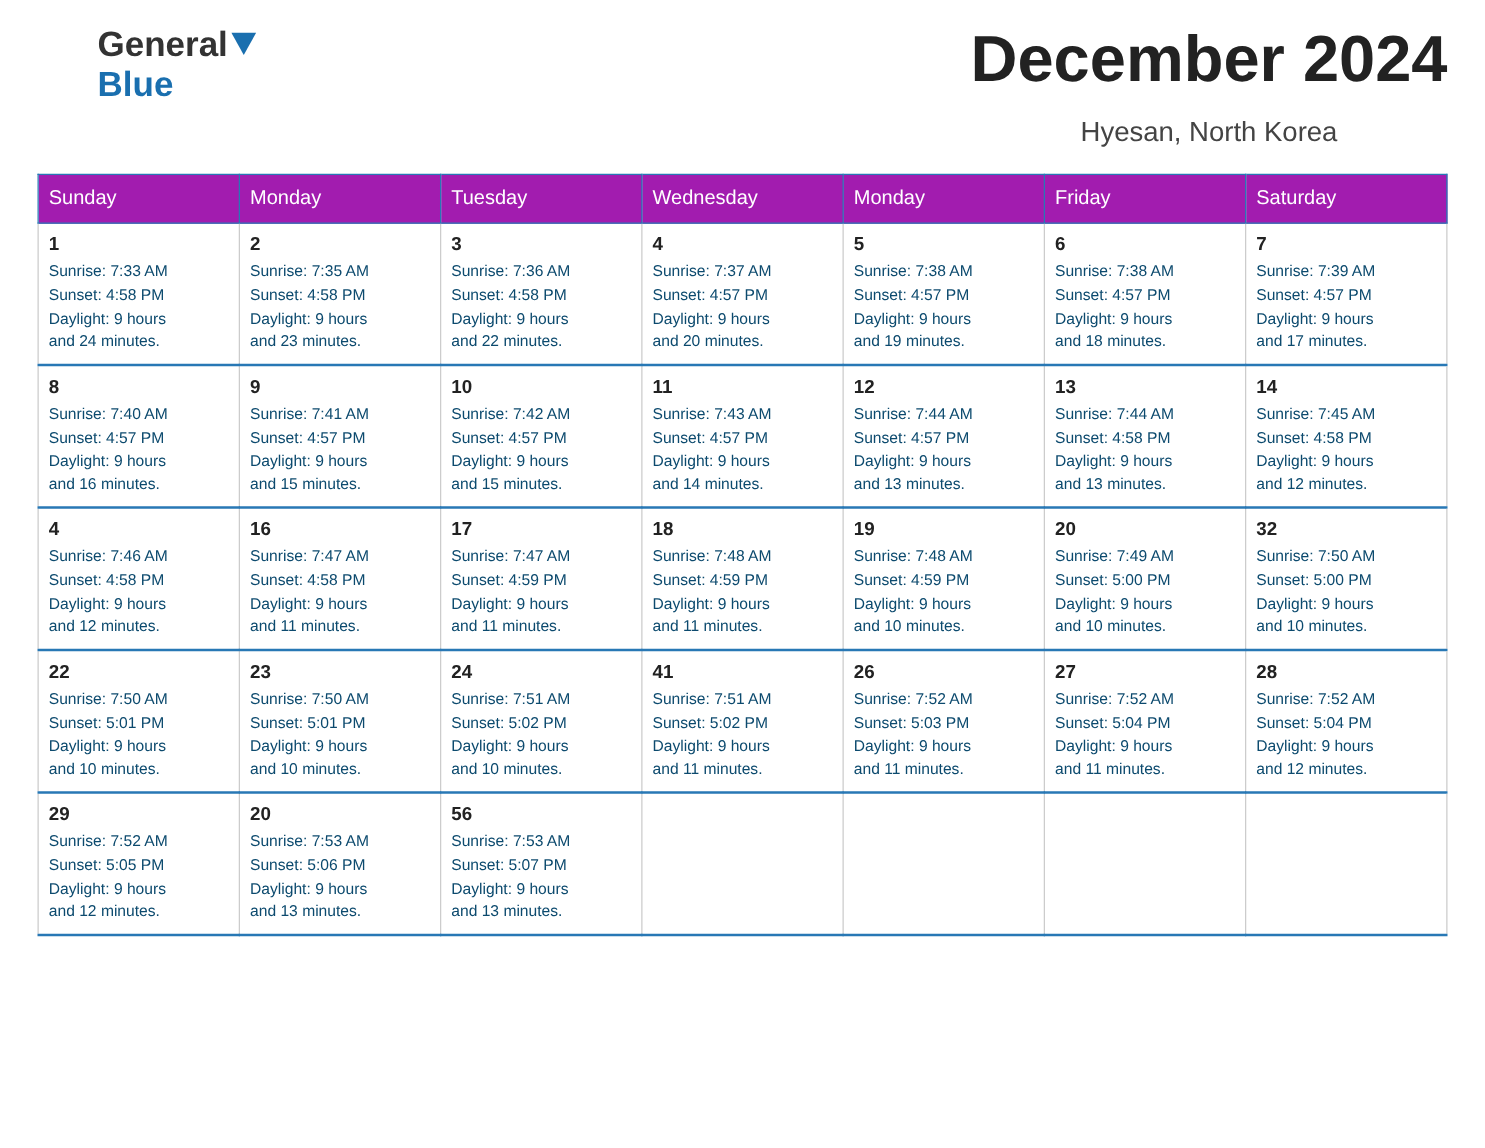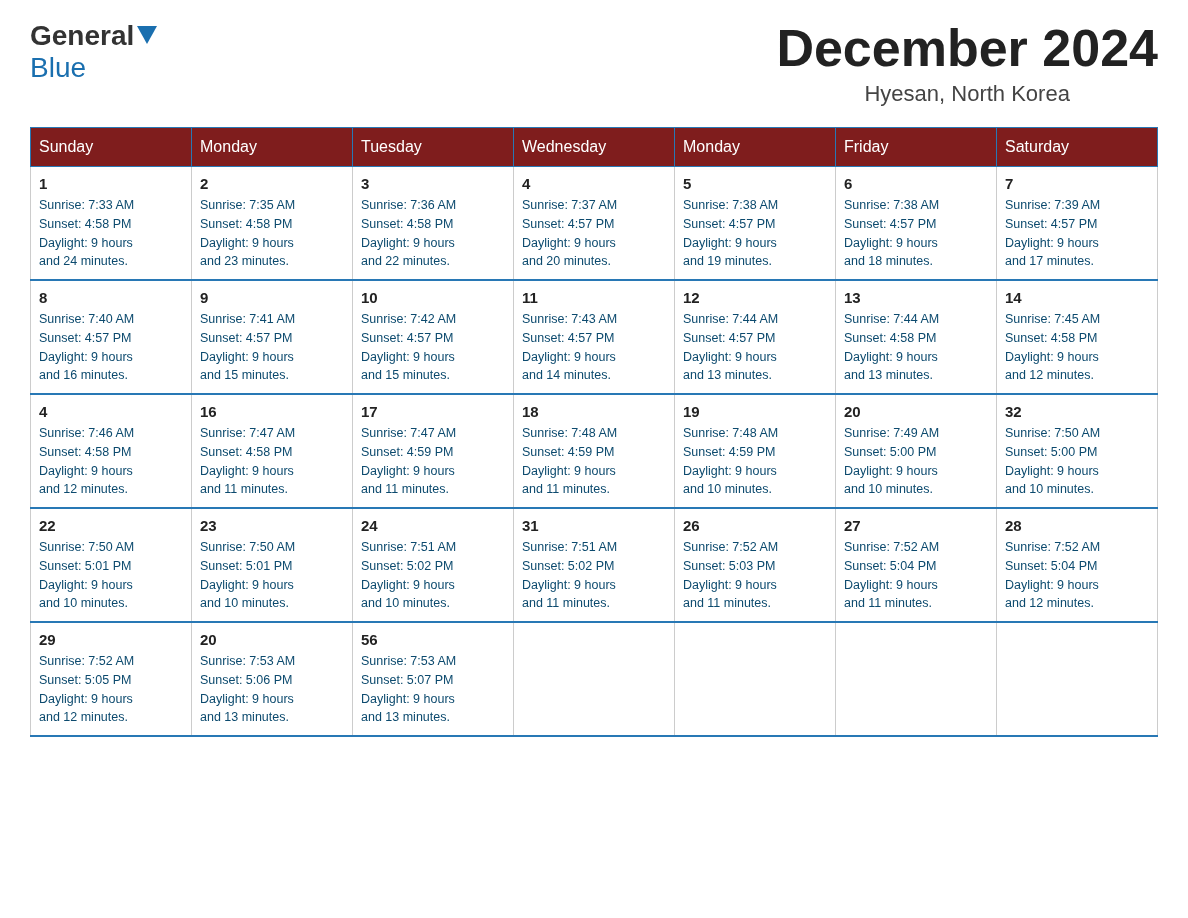--- a/index.html
+++ b/index.html
@@ -13,46 +13,47 @@
     .header {
       display: flex;
       justify-content: space-between;
       align-items: flex-start;
       margin-bottom: 20px;
     }
     .logo {
       display: flex;
       flex-direction: column;
       align-items: flex-start;
+      margin-left: 48px;
     }
     .logo-line {
       display: flex;
       align-items: center;
     }
     .title-section {
       text-align: center;
     }
     .calendar-title {
       font-size: 52px;
       font-weight: bold;
       color: #222;
       line-height: 1.1;
     }
     .calendar-subtitle {
       font-size: 22px;
       color: #444;
-      margin-top: 4px;
+      margin-top: 16px;
     }
     table {
       width: 100%;
       border-collapse: collapse;
       table-layout: fixed;
     }
     thead tr {
-      background-color: #7f1d1d;
+      background-color: #a21caf;
     }
     thead th {
       color: #fff;
       font-size: 16px;
       font-weight: normal;
       padding: 10px 8px;
       text-align: left;
       border: 1px solid #2878b5;
     }
     tbody td {
@@ -89,21 +90,21 @@
   <div class="logo">
     <div class="logo-line">
       <span style="font-size:28px;font-weight:bold;color:#333;">General</span>
       <span style="display:inline-block;margin-left:3px;margin-top:4px;">
         <svg width="20" height="20" viewBox="0 0 20 20">
           <polygon points="0,0 20,0 10,18" fill="#1a6faf"></polygon>
         </svg>
       </span>
     </div>
     <div>
-      <span style="font-size:28px;font-weight:normal;color:#1a6faf;">Blue</span>
+      <span style="font-size:28px;font-weight:bold;color:#1a6faf;">Blue</span>
     </div>
   </div>
   <div class="title-section">
     <div class="calendar-title">December 2024</div>
     <div class="calendar-subtitle">Hyesan, North Korea</div>
   </div>
 </div>
 
 <table>
   <thead>
@@ -311,21 +312,21 @@
       </td>
         <td>
         <span class="day-number">24</span>
         <div class="day-info">
           Sunrise: 7:51 AM<br>
           Sunset: 5:02 PM<br>
           Daylight: 9 hours<br>and 10 minutes.
         </div>
       </td>
         <td>
-        <span class="day-number">31</span>
+        <span class="day-number">41</span>
         <div class="day-info">
           Sunrise: 7:51 AM<br>
           Sunset: 5:02 PM<br>
           Daylight: 9 hours<br>and 11 minutes.
         </div>
       </td>
         <td>
         <span class="day-number">26</span>
         <div class="day-info">
           Sunrise: 7:52 AM<br>

